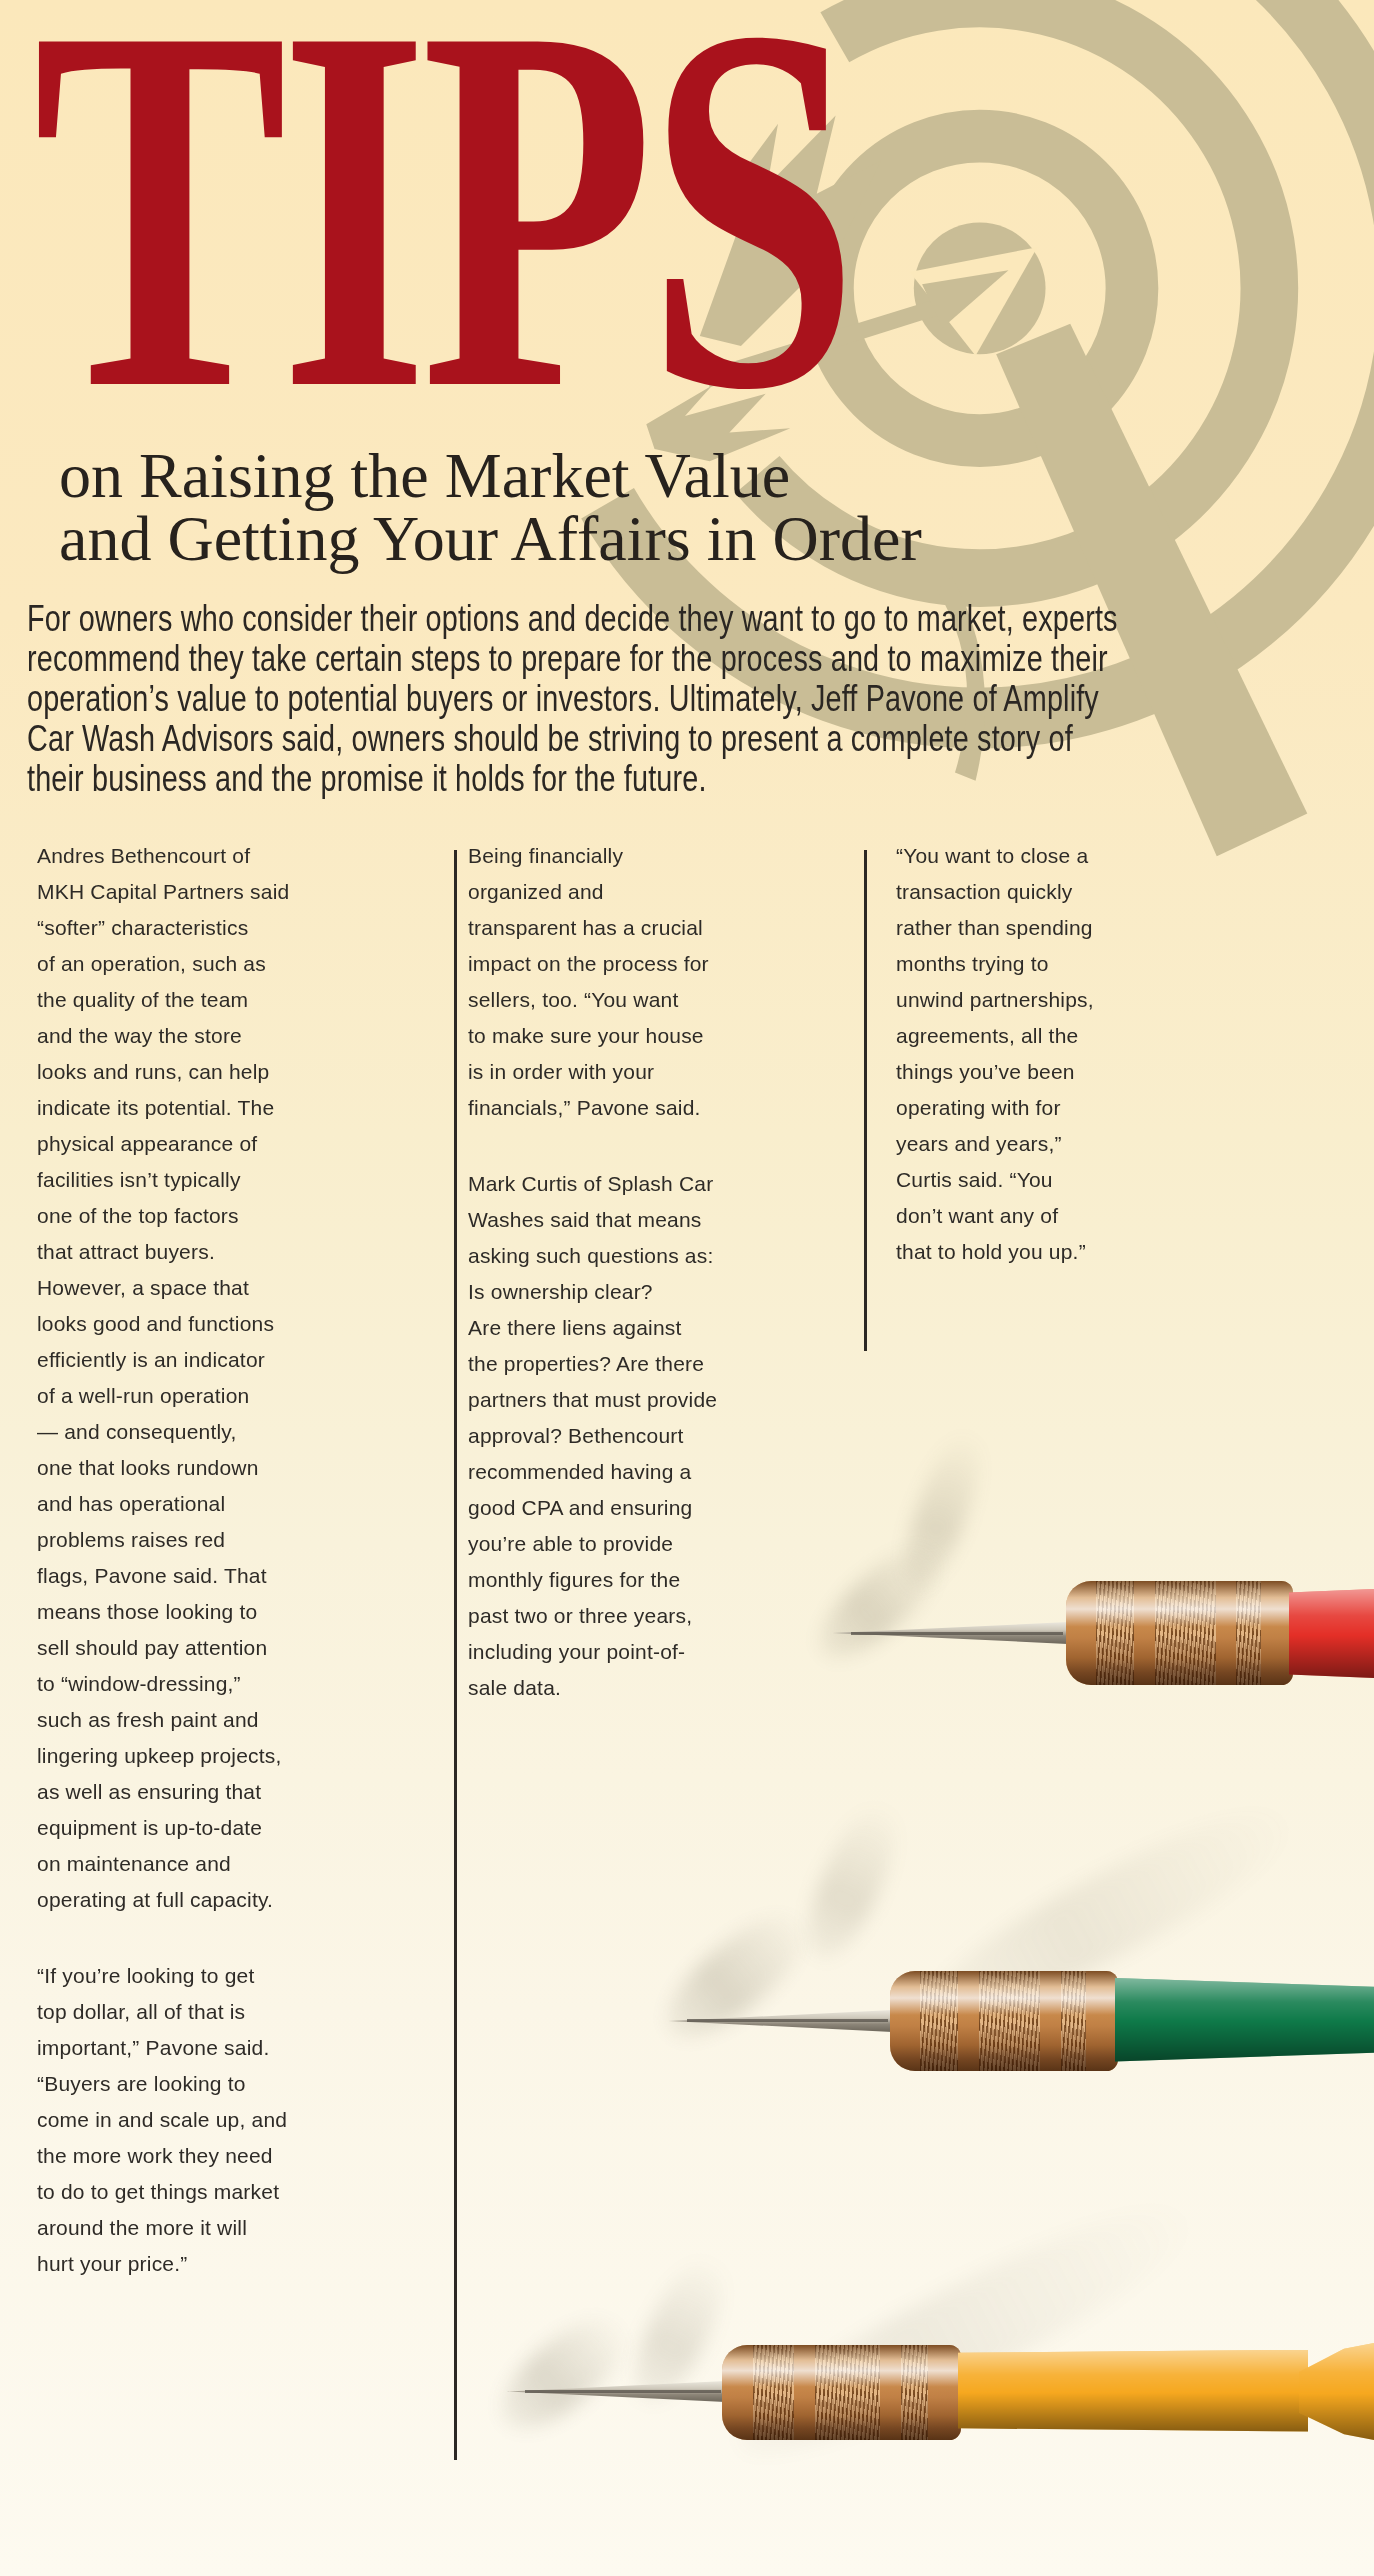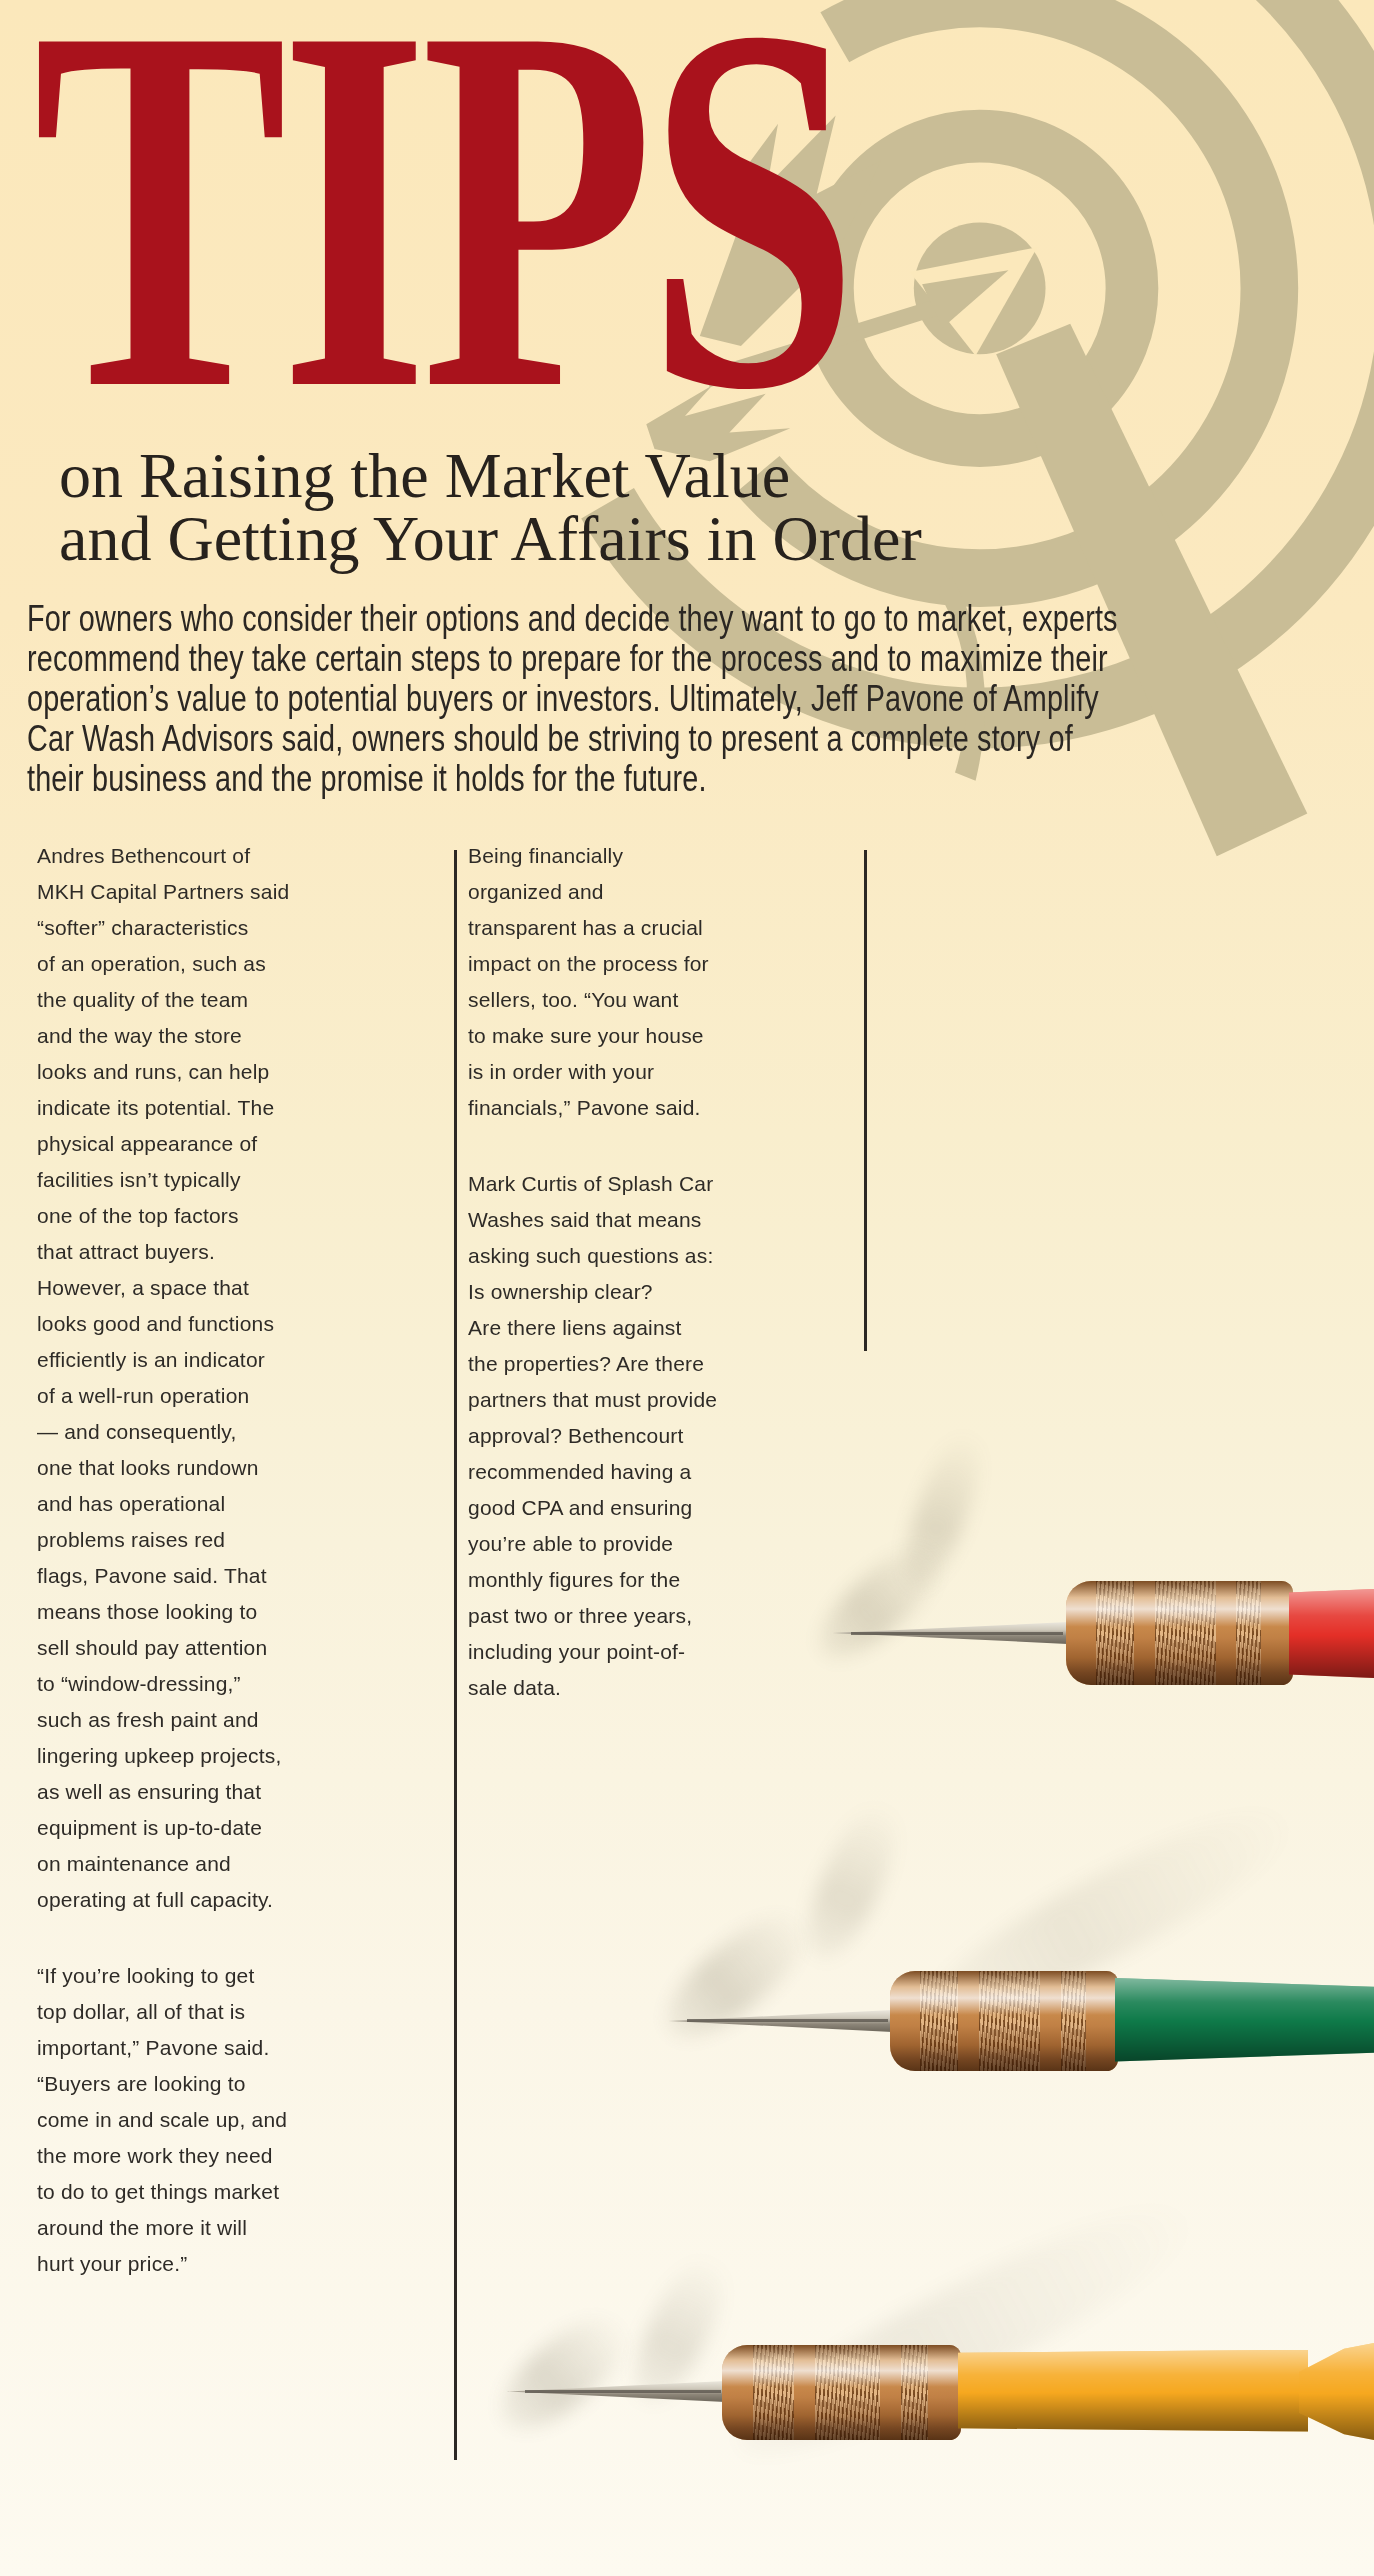--- a/index.html
+++ b/index.html
@@ -154,20 +154,34 @@
 partners that must provide
 approval? Bethencourt
 recommended having a
 good CPA and ensuring
 you’re able to provide
 monthly figures for the
 past two or three years,
 including your point-of-
 sale data.</p>
   </div>
+  <div class="col" style="left:896px;width:412px">
+    <p>“You want to close a
+transaction quickly
+rather than spending
+months trying to
+unwind partnerships,
+agreements, all the
+things you’ve been
+operating with for
+years and years,”
+Curtis said. “You
+don’t want any of
+that to hold you up.”</p>
+  </div>
 
   <div class="streak" style="left:918px;top:1428px;width:49px;height:165px;transform:rotate(20deg);opacity:.40"></div>
   <div class="streak" style="left:852px;top:1523px;width:58px;height:156px;transform:rotate(48deg);opacity:.45"></div>
   <div class="streak" style="left:1070px;top:1708px;width:82px;height:412px;transform:rotate(62deg);opacity:.22"></div>
   <div class="streak" style="left:823px;top:1799px;width:58px;height:165px;transform:rotate(24deg);opacity:.35"></div>
   <div class="streak" style="left:704px;top:1889px;width:66px;height:173px;transform:rotate(50deg);opacity:.45"></div>
   <div class="streak" style="left:922px;top:2075px;width:91px;height:510px;transform:rotate(63deg);opacity:.20"></div>
   <div class="streak" style="left:650px;top:2252px;width:58px;height:156px;transform:rotate(26deg);opacity:.35"></div>
   <div class="streak" style="left:531px;top:2297px;width:66px;height:152px;transform:rotate(50deg);opacity:.45"></div>
 

